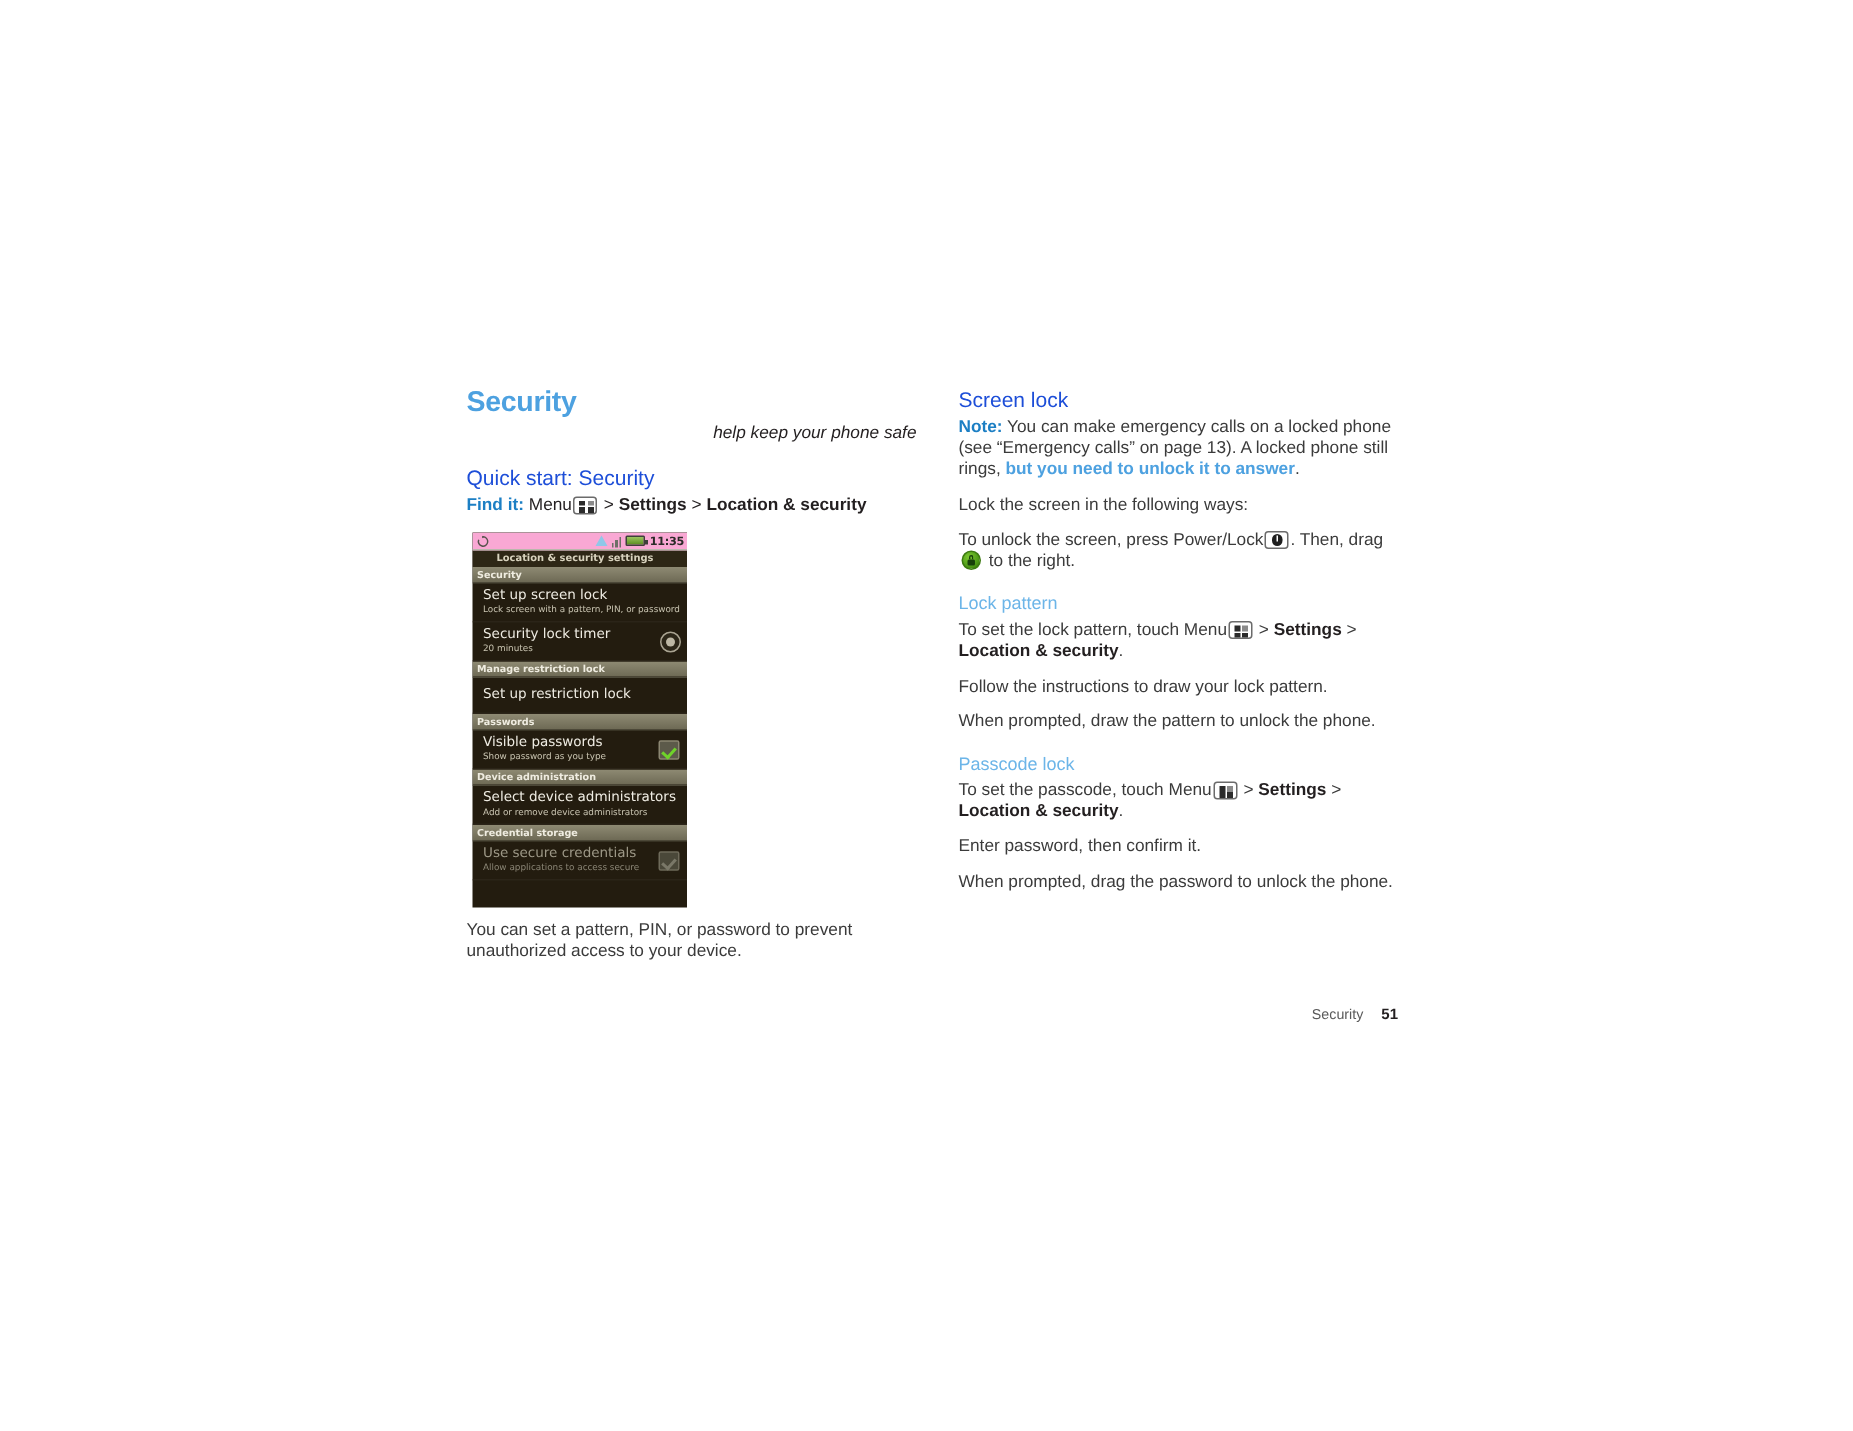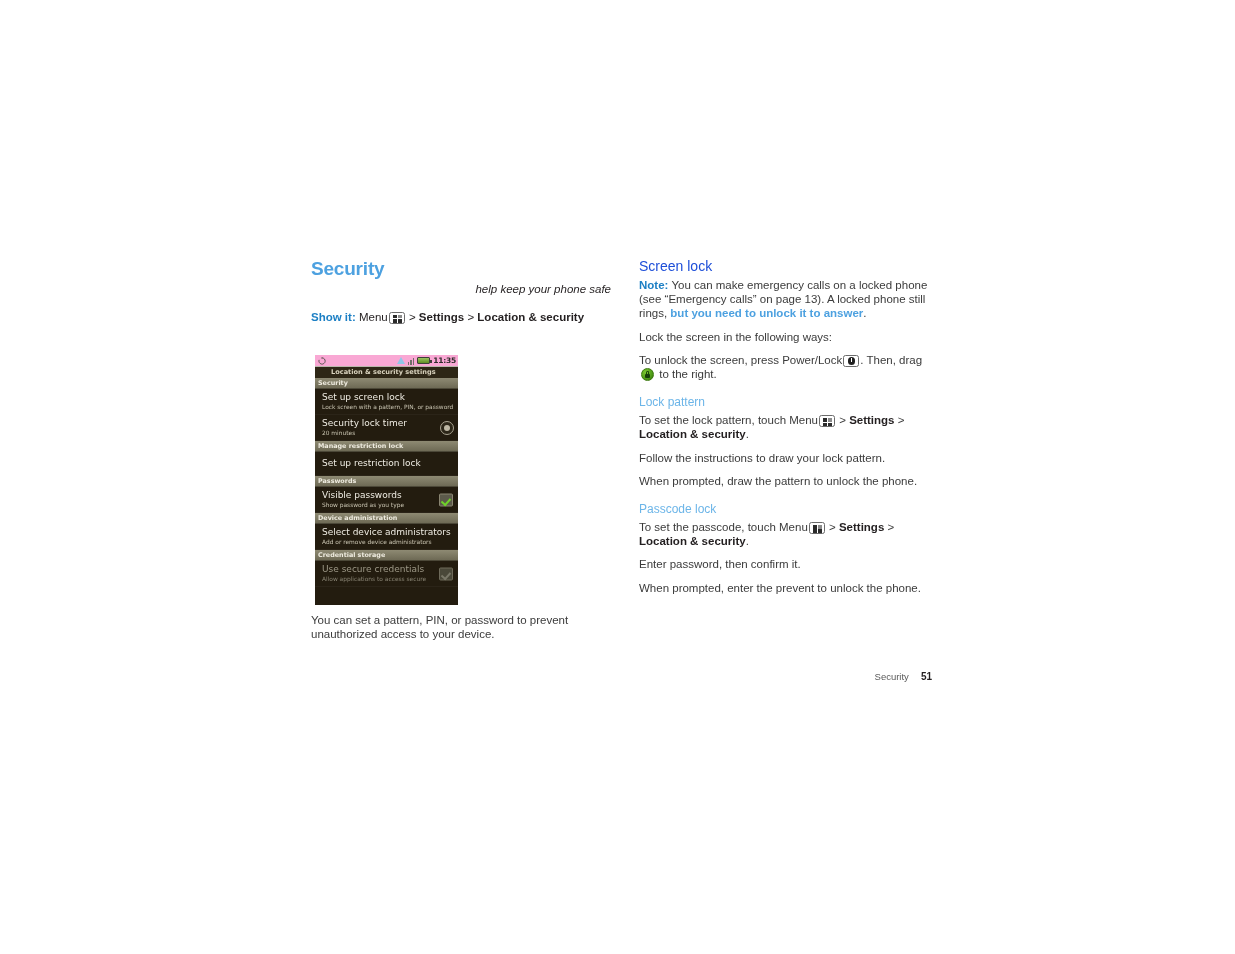--- a/index.html
+++ b/index.html
@@ -366,23 +366,24 @@
 </head>
 <body>
 
 <div class="page">
 
   <div class="col-left">
 
     <h1 class="chapter-title">Security</h1>
     <div class="chapter-sub">help keep your phone safe</div>
 
+    <h2 class="section-head">Quick start: Security</h2>
 
     <div class="findit">
-      <span class="lbl">Show it:</span>
+      <span class="lbl">Find it:</span>
       <span>Menu</span><span class="icon-menu"><i class="a"></i><i class="b"></i><i class="c"></i><i class="d"></i></span>
       <span>&gt;</span>
       <b class="k">Settings</b>
       <span>&gt;</span>
       <b class="k">Location &amp; security</b>
     </div>
 
   </div>
 
   <div class="phone-shot">
@@ -482,21 +483,21 @@
 
     <p class="body">
       <span>To set the passcode, touch Menu</span><span class="icon-menu"><i class="a"></i><i class="b"></i><i class="c"></i><i class="d"></i></span>
       <span>&gt;</span>
       <b class="k">Settings</b>
       <span>&gt;</span>
       <b class="k">Location &amp; security</b><span>.</span>
     </p>
 
     <p class="body">Enter password, then confirm it.</p>
-    <p class="body">When prompted, enter the prevent to unlock the phone.</p>
+    <p class="body">When prompted, drag the password to unlock the phone.</p>
 
   </div>
 
   <div class="page-footer">
     <span>Security</span><span class="num">51</span>
   </div>
 
 </div>
 
 </body></html>

